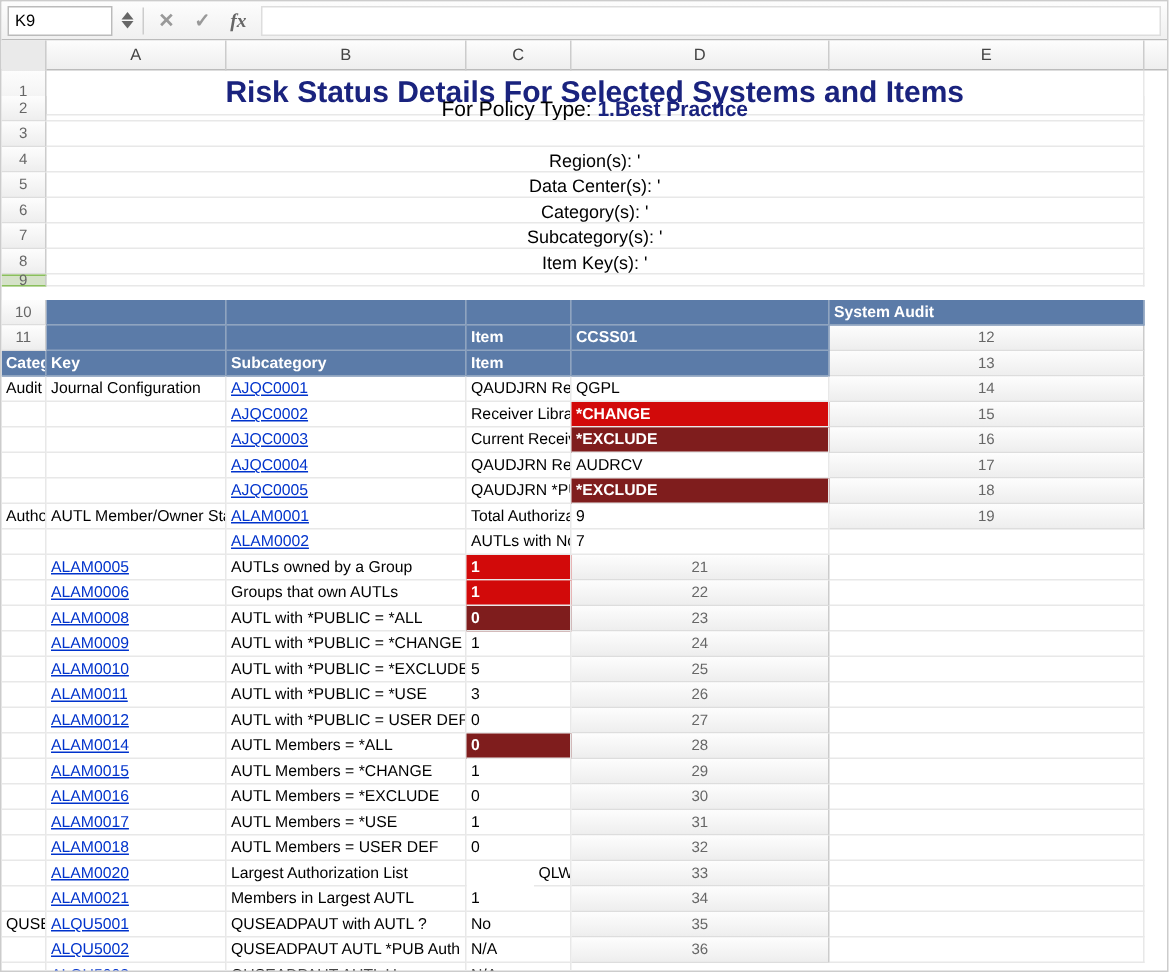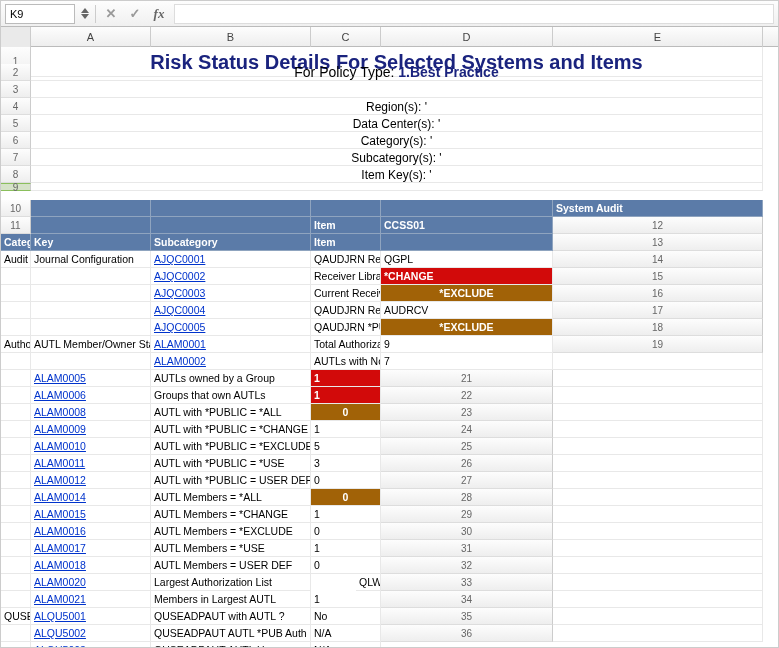--- a/index.html
+++ b/index.html
@@ -114,21 +114,21 @@
   .hdr-blue {
     background:#5b7ba8;
     color:#fff;
     font-weight:bold;
     border-right:1px solid #8fa4bf;
     border-bottom:1px solid #8fa4bf;
   }
 
   .link { color:#0033cc; text-decoration:underline; cursor:pointer; }
   .status-red { background:#d20a0a; color:#fff; font-weight:bold; }
-  .status-green { background:#a16207; color:#fff; font-weight:bold;text-align:center; }
+  .status-green { background:#7f1d1d; color:#fff; font-weight:bold; }
 
   
   .r1 { height:30px; line-height:30px; }
 </style>
 </head>
 <body>
 
 <div class="formula-bar">
   <div class="namebox">
     <span>K9</span>

